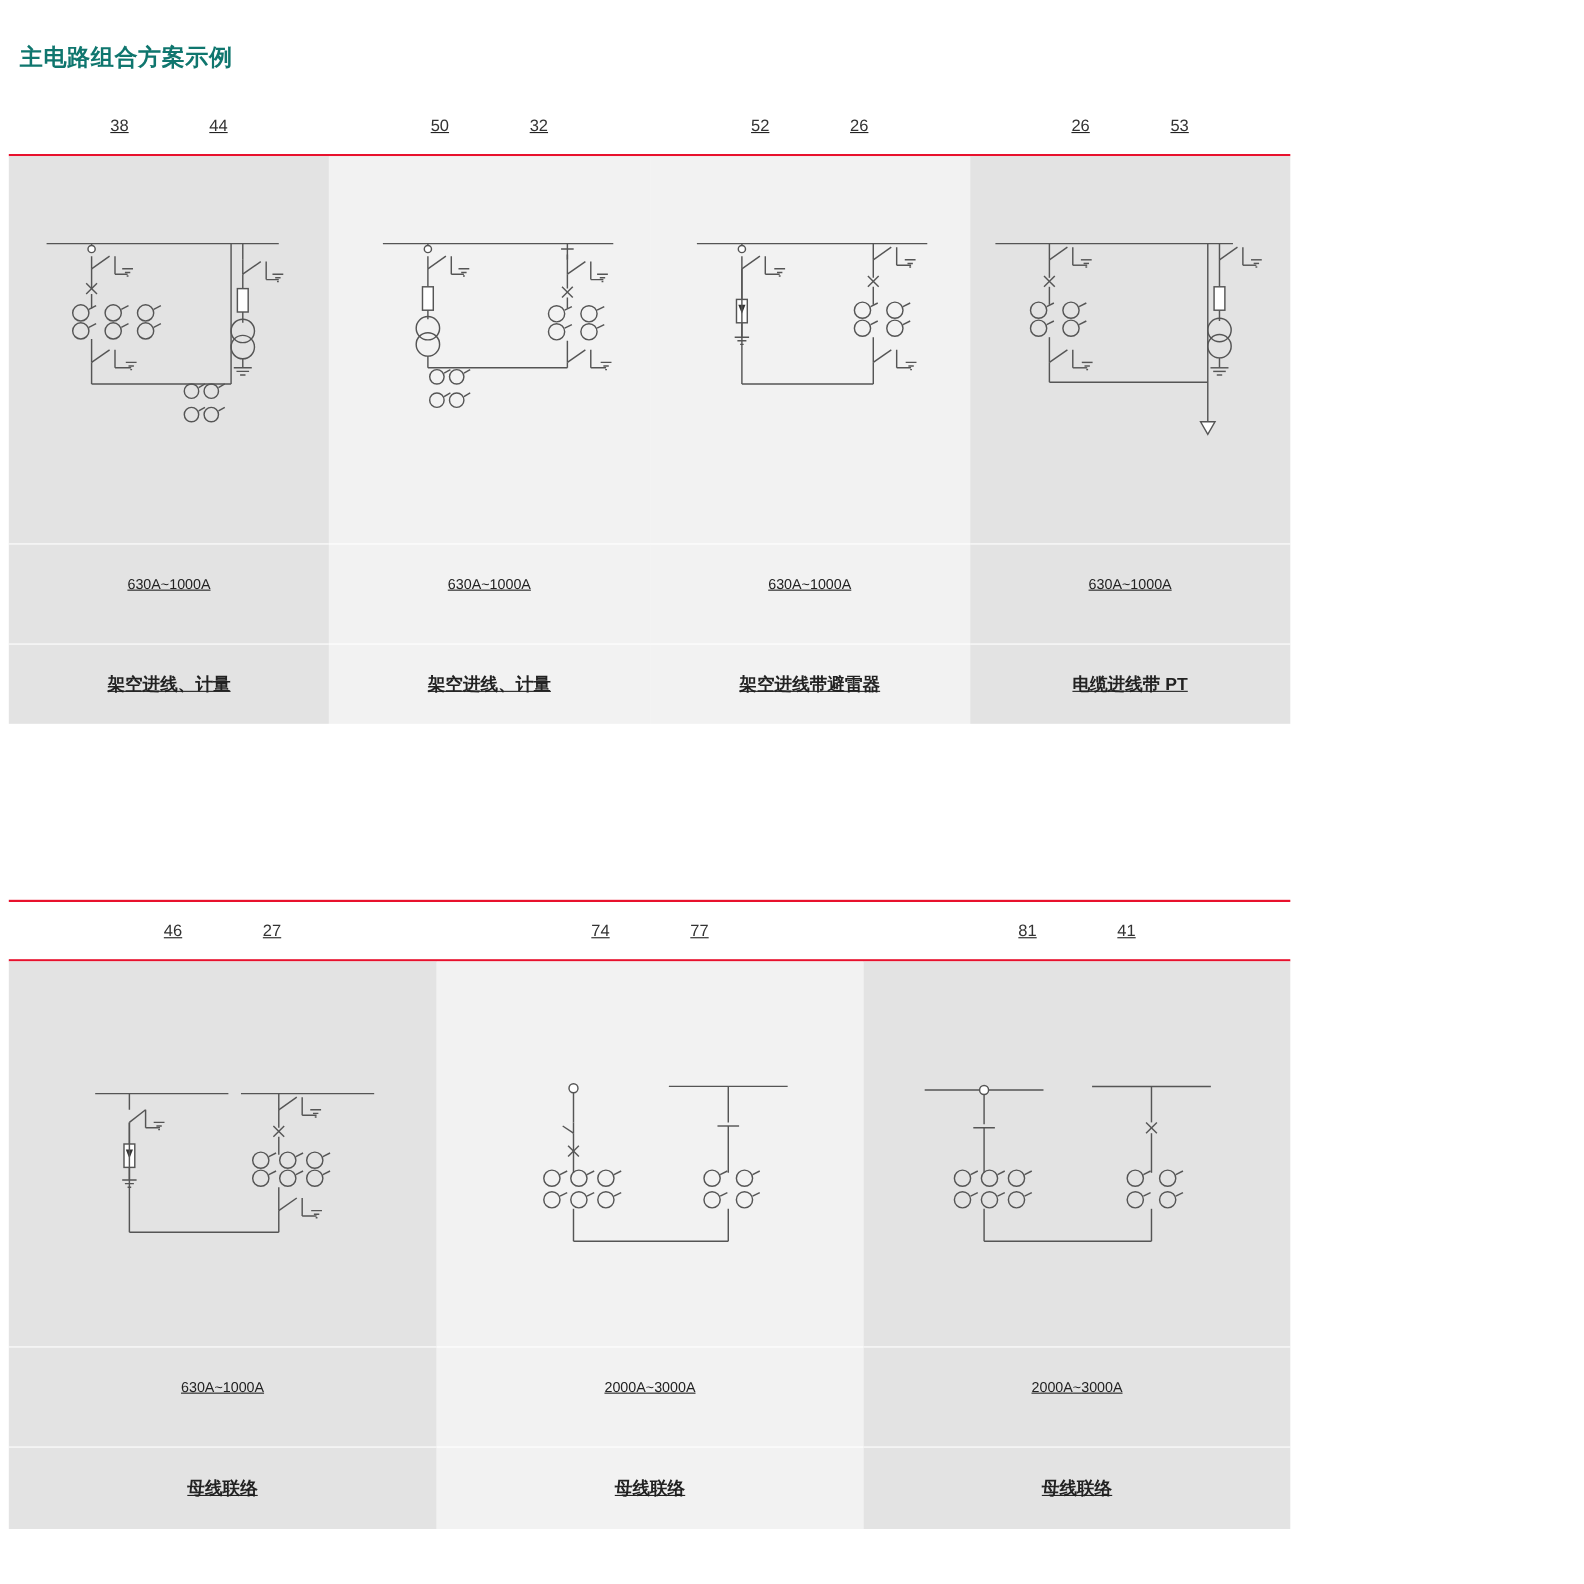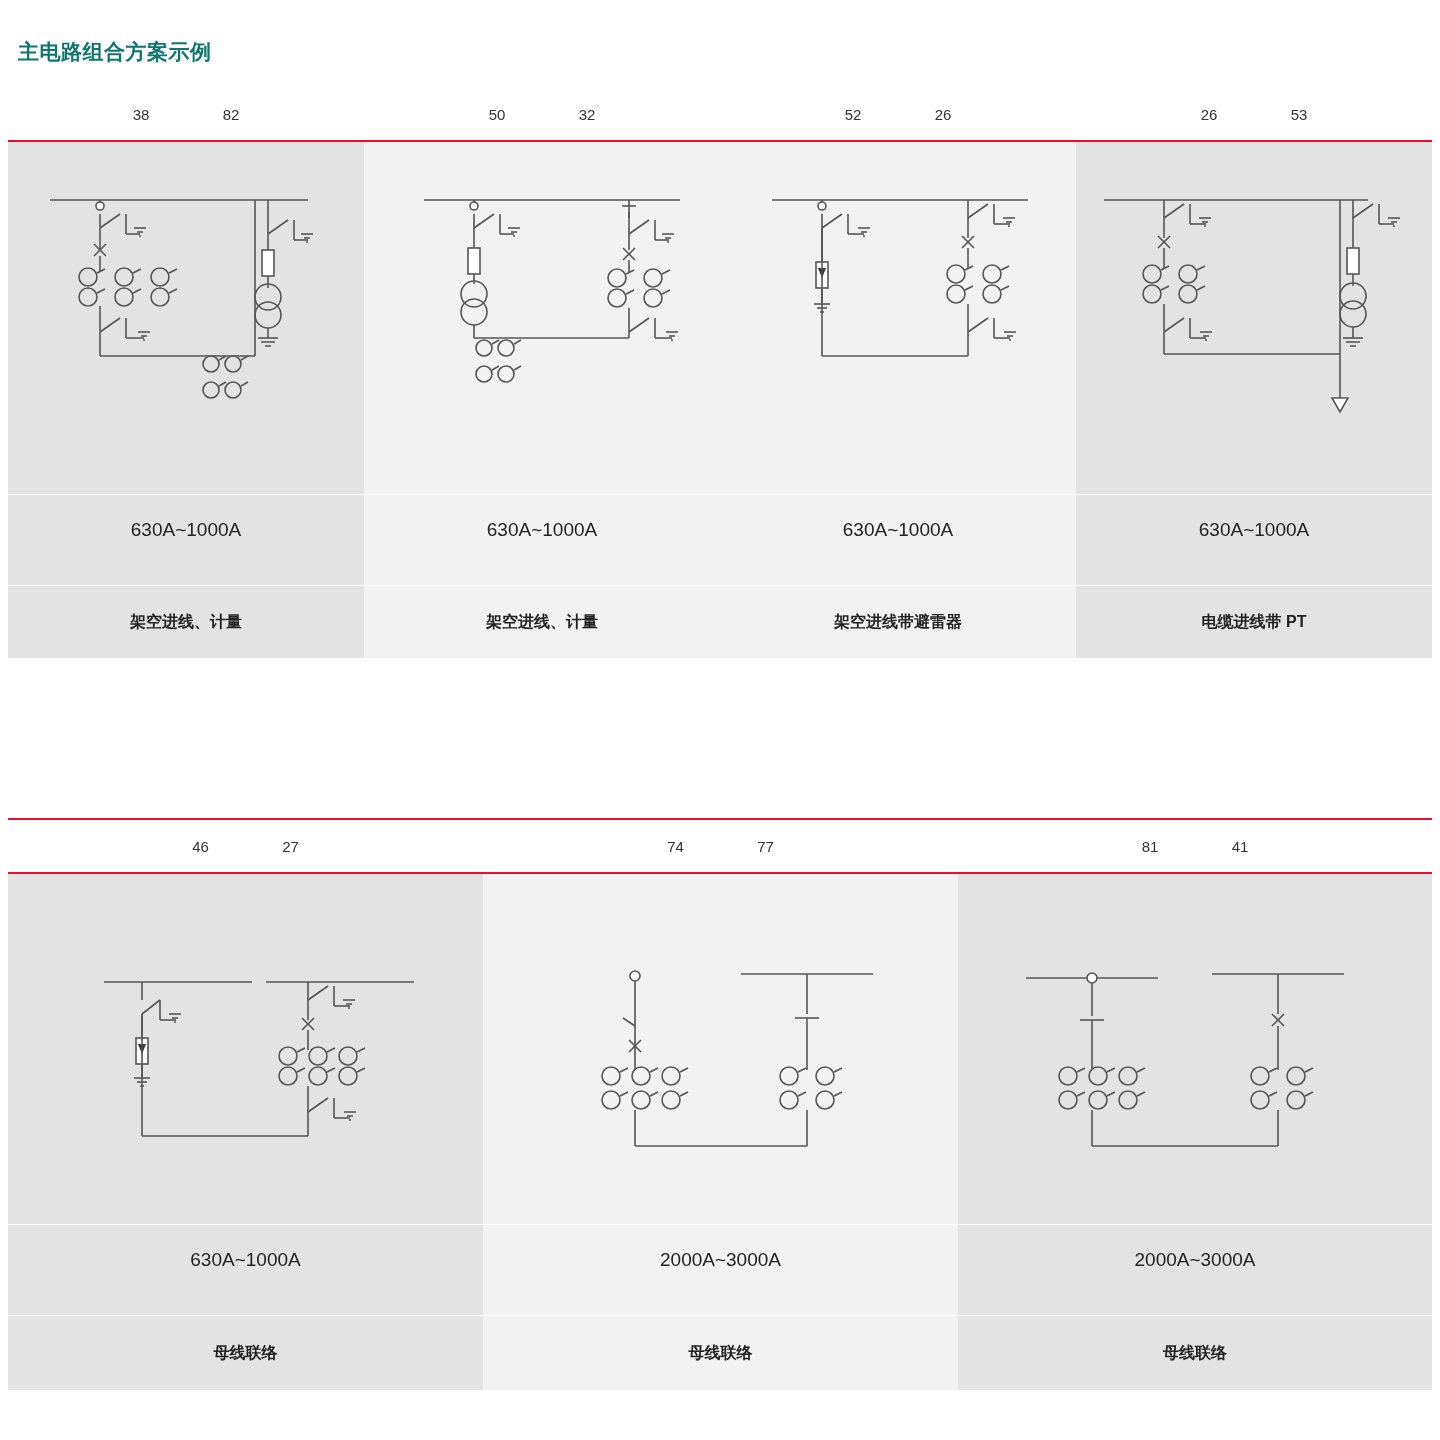--- a/index.html
+++ b/index.html
@@ -22,21 +22,22 @@
     top: 38px;
     font-size: 21px;
     font-weight: bold;
     color: #0f766e;
     letter-spacing: 0.5px;
   }
 
   .section {
     position: absolute;
     left: 8px;
-    width: 1424px;
+    width: 1165px;
+    text-decoration: underline;
   }
   #section-1 { top: 88px; }
   #section-2 { top: 818px; }
 
   .rule-top {
     height: 2px;
     background: #e8112d;
     width: 100%;
   }
 
@@ -68,21 +69,21 @@
     height: 352px;
     position: relative;
   }
   .diagram-area svg { display: block; width: 100%; height: 100%; }
 
   .rating-row {
     height: 70px;
     display: flex;
     align-items: center;
     justify-content: center;
-    font-size: 19px;
+    font-size: 13px;
     color: #222;
     border-top: 1px solid #ffffff;
   }
   .desc-row {
     height: 72px;
     display: flex;
     align-items: center;
     justify-content: center;
     font-size: 16px;
     font-weight: bold;
@@ -99,21 +100,21 @@
 </head>
 <body>
 
 <div class="page-title">主电路组合方案示例</div>
 
 <div class="section" id="section-1">
 
   <div class="num-row">
     <div class="num-cell" style="width:356px">
       <span>38</span>
-      <span>82</span>
+      <span>44</span>
     </div>
     <div class="num-cell" style="width:356px">
       <span>50</span>
       <span>32</span>
     </div>
     <div class="num-cell" style="width:356px">
       <span>52</span>
       <span>26</span>
     </div>
     <div class="num-cell" style="width:356px">

